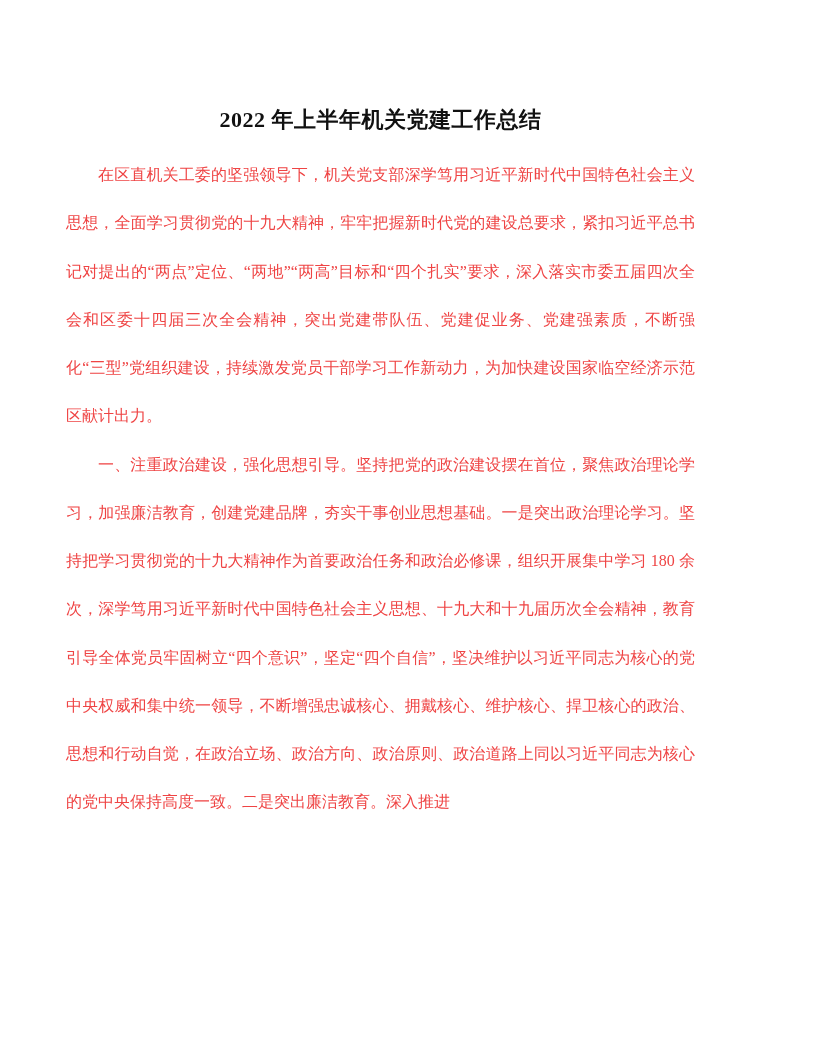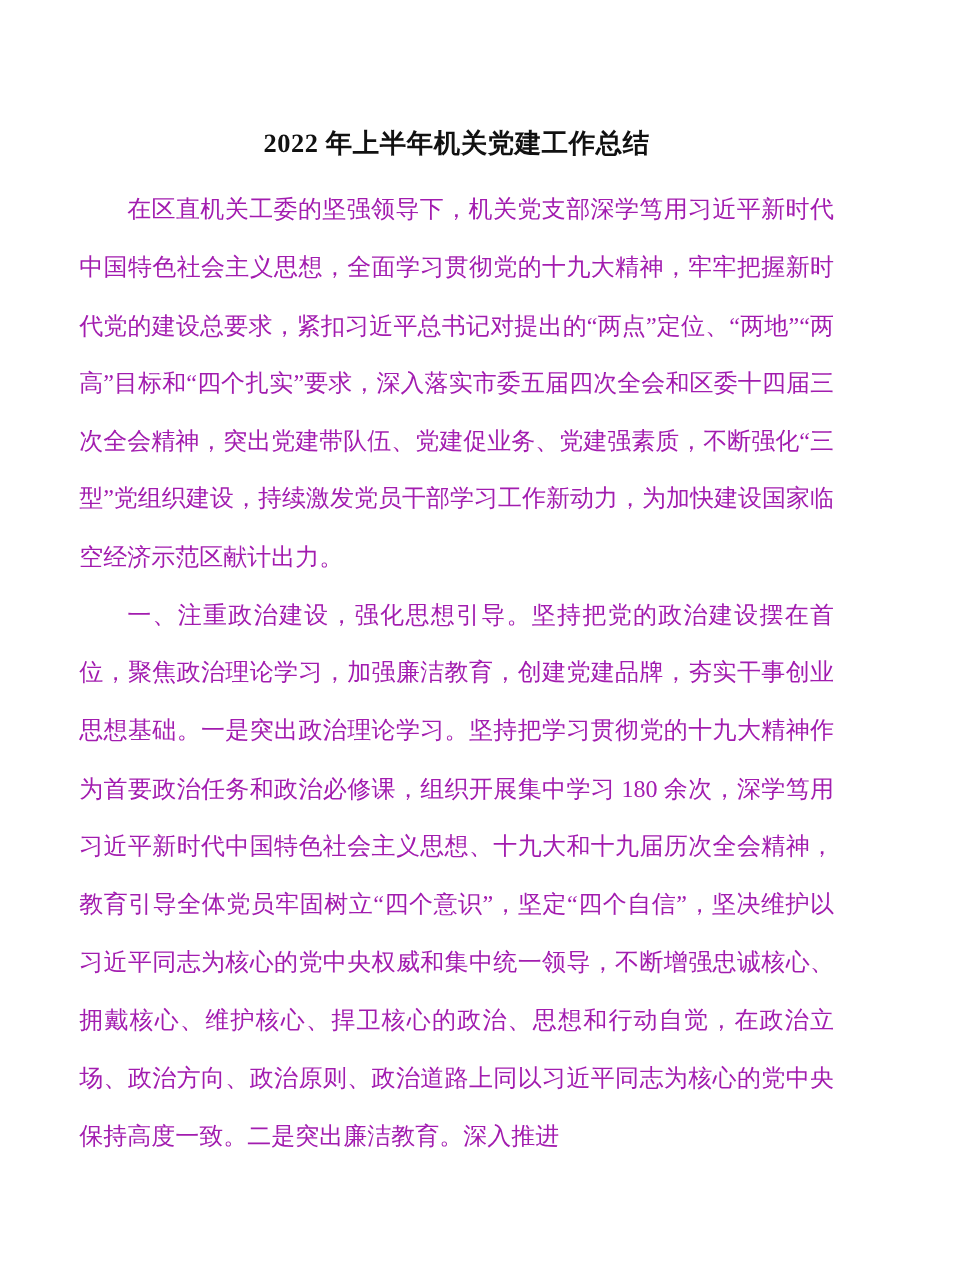--- a/index.html
+++ b/index.html
@@ -24,26 +24,26 @@
     margin: 0 0 7px 0;
     font-size: 22px;
     font-weight: 700;
     line-height: 48px;
     text-align: center;
     letter-spacing: 0.5px;
     color: #111111;
   }
   .body-par {
     margin: 0;
-    font-size: 20px;
+    font-size: 16px;
     line-height: 48.25px;
     text-align: justify;
     text-indent: 2em;
     letter-spacing: 0;
-    color: #a21caf;
+    color: #ef4444;
     word-break: break-all;
   }
 </style>
 </head>
 <body>
 
 <div class="page">
   <h1 class="doc-title">2022 年上半年机关党建工作总结</h1>
   <p class="body-par">在区直机关工委的坚强领导下，机关党支部深学笃用习近平新时代中国特色社会主义思想，全面学习贯彻党的十九大精神，牢牢把握新时代党的建设总要求，紧扣习近平总书记对提出的“两点”定位、“两地”“两高”目标和“四个扎实”要求，深入落实市委五届四次全会和区委十四届三次全会精神，突出党建带队伍、党建促业务、党建强素质，不断强化“三型”党组织建设，持续激发党员干部学习工作新动力，为加快建设国家临空经济示范区献计出力。</p>
   <p class="body-par">一、注重政治建设，强化思想引导。坚持把党的政治建设摆在首位，聚焦政治理论学习，加强廉洁教育，创建党建品牌，夯实干事创业思想基础。一是突出政治理论学习。坚持把学习贯彻党的十九大精神作为首要政治任务和政治必修课，组织开展集中学习 180 余次，深学笃用习近平新时代中国特色社会主义思想、十九大和十九届历次全会精神，教育引导全体党员牢固树立“四个意识”，坚定“四个自信”，坚决维护以习近平同志为核心的党中央权威和集中统一领导，不断增强忠诚核心、拥戴核心、维护核心、捍卫核心的政治、思想和行动自觉，在政治立场、政治方向、政治原则、政治道路上同以习近平同志为核心的党中央保持高度一致。二是突出廉洁教育。深入推进</p>

